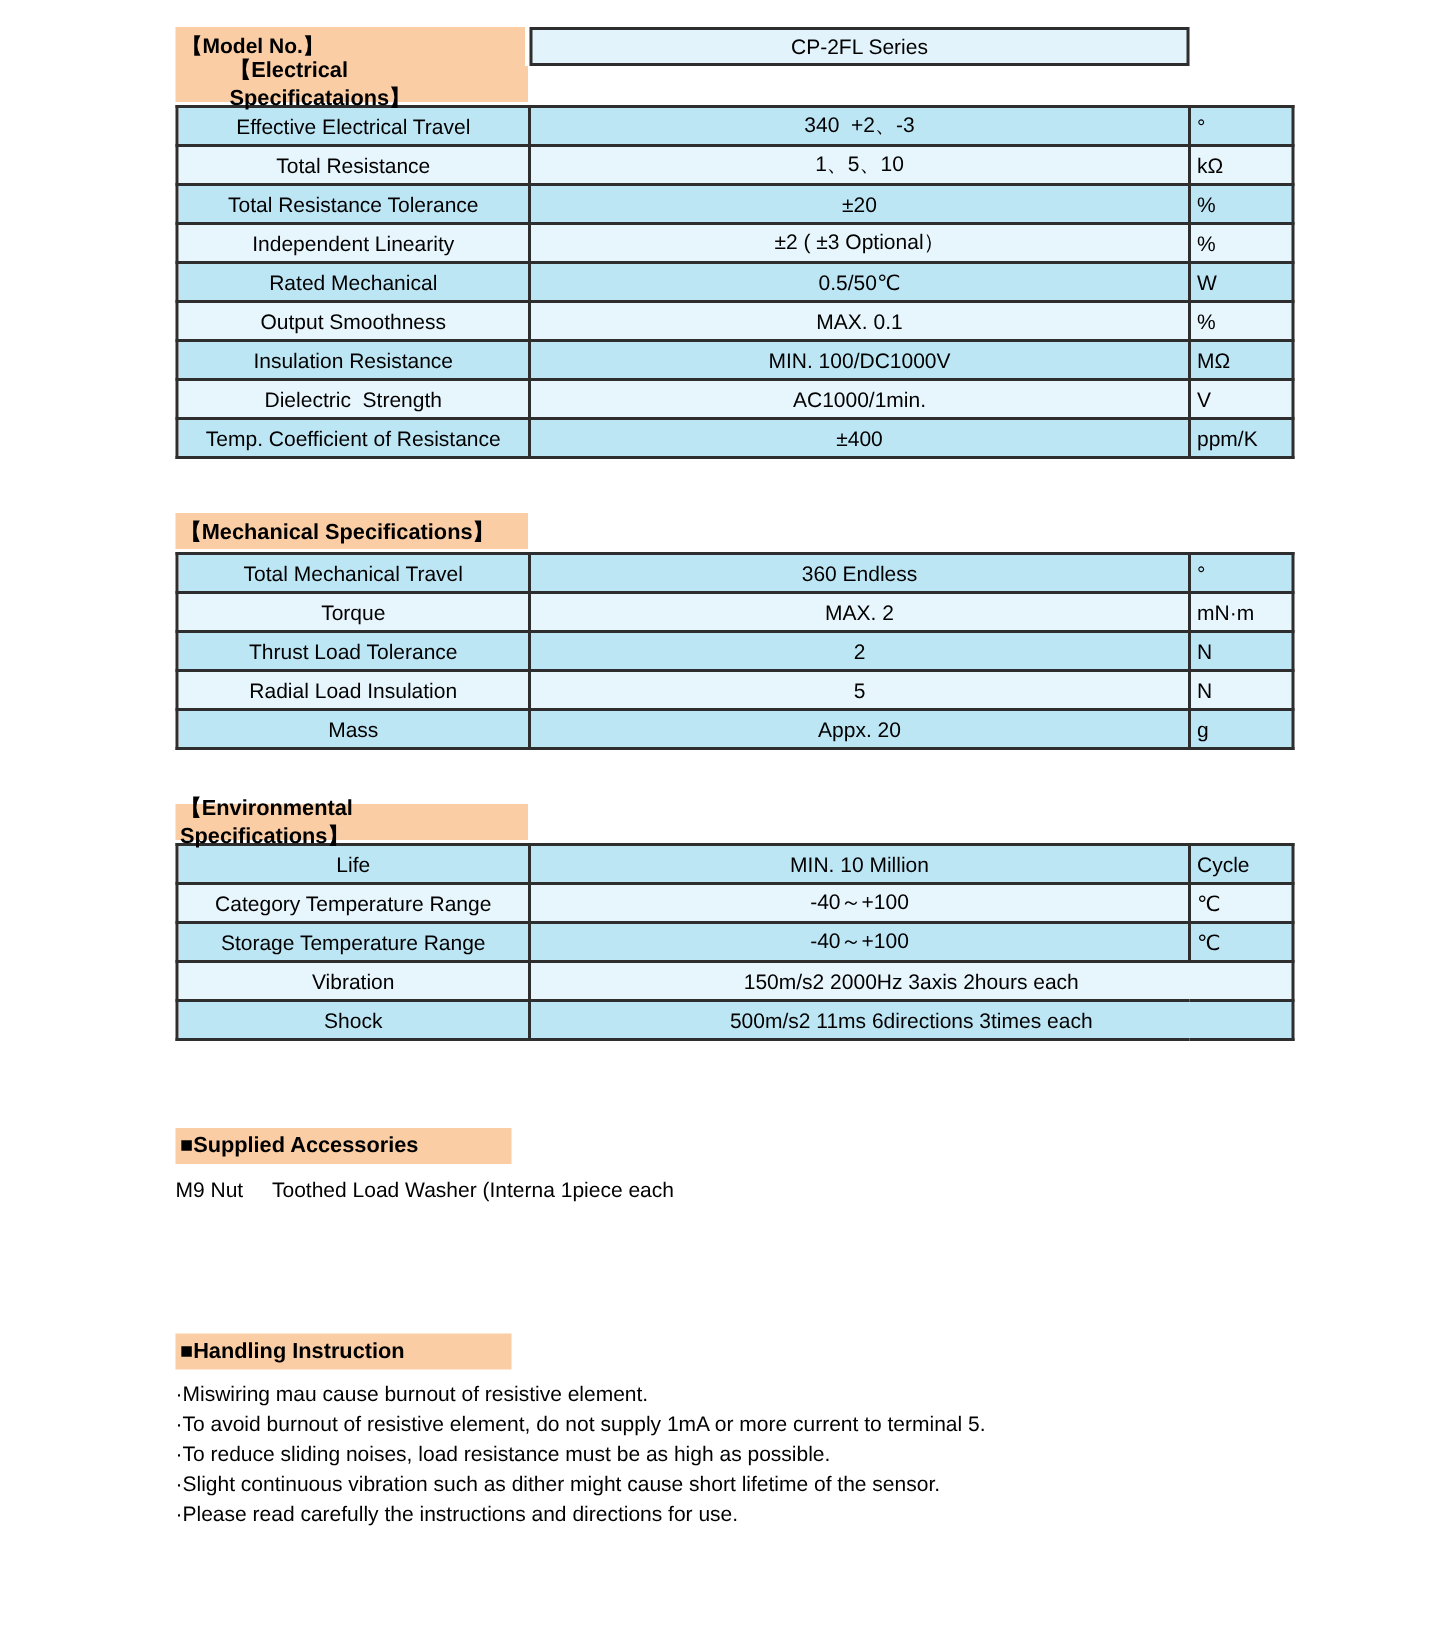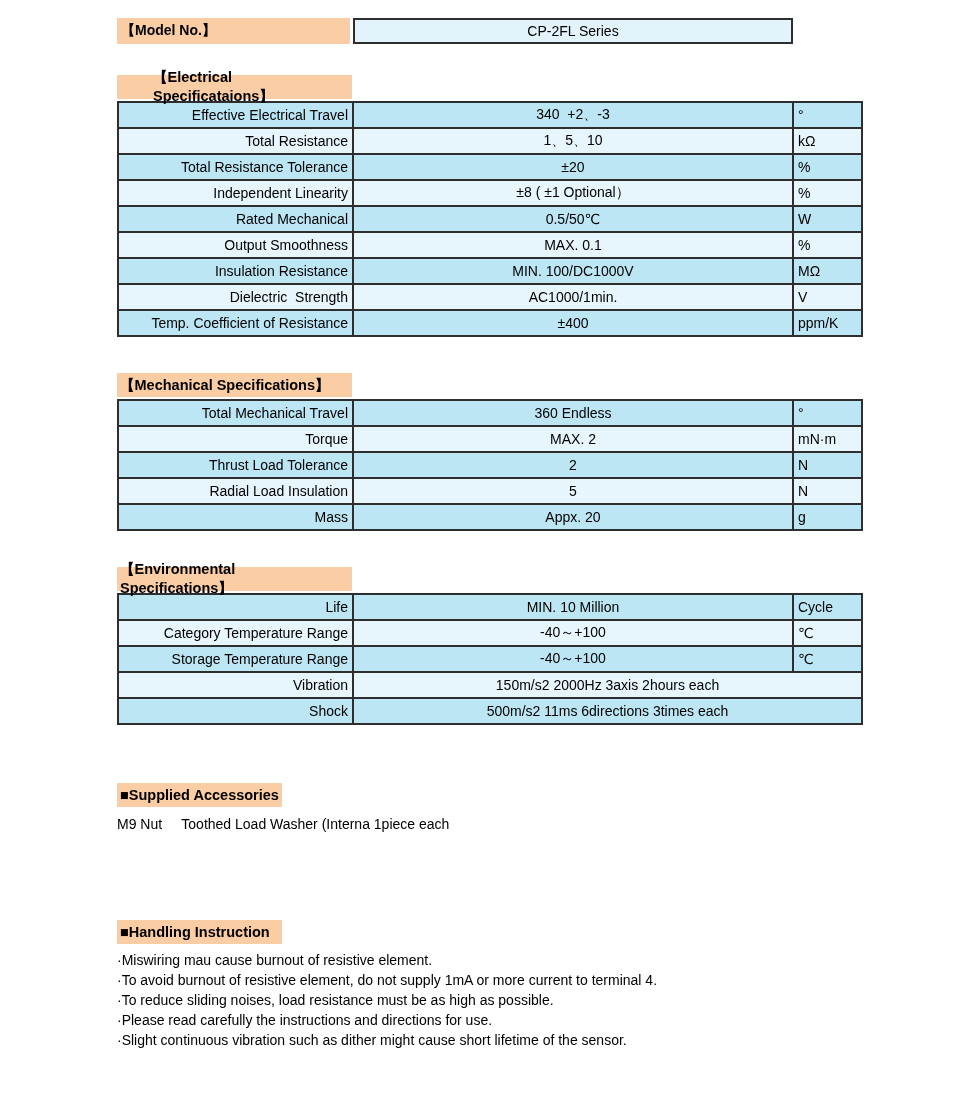--- a/index.html
+++ b/index.html
@@ -24,38 +24,38 @@
     font-weight:normal;font-size:14px;
   }
 
   
   .sec-header{
     background:var(--peach);height:24px;display:flex;align-items:center;
     padding-left:3px;box-sizing:border-box;font-weight:bold;font-size:14.5px;
     white-space:pre-wrap;
   }
   .w-wide{width:235px;}
-  .w-narrow{width:165px;}
+  .w-narrow{width:224px;}
 
   
   table.spec{
     border-collapse:collapse;table-layout:fixed;width:744px;
     font-size:14px;
   }
   table.spec td{
     border:2px solid var(--border);
     height:24px;padding:0 4px;white-space:pre-wrap;overflow:hidden;
   }
-  td.c-label{text-align:right;padding-left:5px;}
+  td.c-label{text-align:center;padding-left:5px;}
   td.c-value{text-align:center;}
   td.c-unit{text-align:left;padding-left:4px;}
   tr.dark td{background:var(--rowdark);}
   tr.light td{background:var(--rowlight);}
 
-  .mt-elec-h{margin-top:31px;padding-left:36px;}
+  .mt-elec-h{padding-left:36px;}
   .mt-table{margin-top:2px;}
   .mt-sec{margin-top:36px;}
   .mt-acc{margin-top:58px;}
   .mt-handling{margin-top:88px;}
 
   .acc-line{margin-top:9px;font-size:14px;white-space:pre-wrap;}
   .bullets{margin-top:6px;}
   .bullet{font-size:14px;line-height:20px;white-space:pre-wrap;}
 </style>
 </head>
@@ -86,21 +86,21 @@
           <td class="c-value">1、5、10</td>
           <td class="c-unit">kΩ</td>
         </tr>
         <tr class="dark">
           <td class="c-label">Total Resistance Tolerance</td>
           <td class="c-value">±20</td>
           <td class="c-unit">%</td>
         </tr>
         <tr class="light">
           <td class="c-label">Independent Linearity</td>
-          <td class="c-value">±8 ( ±1 Optional）</td>
+          <td class="c-value">±2 ( ±3 Optional）</td>
           <td class="c-unit">%</td>
         </tr>
         <tr class="dark">
           <td class="c-label">Rated Mechanical</td>
           <td class="c-value">0.5/50℃</td>
           <td class="c-unit">W</td>
         </tr>
         <tr class="light">
           <td class="c-label">Output Smoothness</td>
           <td class="c-value">MAX. 0.1</td>
@@ -193,19 +193,19 @@
         </tr>
       </tbody>
   </table>
 
   <div class="sec-header w-narrow mt-acc">■Supplied Accessories</div>
   <div class="acc-line">M9 Nut     Toothed Load Washer (Interna 1piece each</div>
 
   <div class="sec-header w-narrow mt-handling">■Handling Instruction</div>
   <div class="bullets">
       <div class="bullet">·Miswiring mau cause burnout of resistive element.</div>
-      <div class="bullet">·To avoid burnout of resistive element, do not supply 1mA or more current to terminal 4.</div>
+      <div class="bullet">·To avoid burnout of resistive element, do not supply 1mA or more current to terminal 5.</div>
       <div class="bullet">·To reduce sliding noises, load resistance must be as high as possible.</div>
+      <div class="bullet">·Slight continuous vibration such as dither might cause short lifetime of the sensor.</div>
       <div class="bullet">·Please read carefully the instructions and directions for use.</div>
-      <div class="bullet">·Slight continuous vibration such as dither might cause short lifetime of the sensor.</div>
     </div>
 
 </div>
 
 </body></html>

